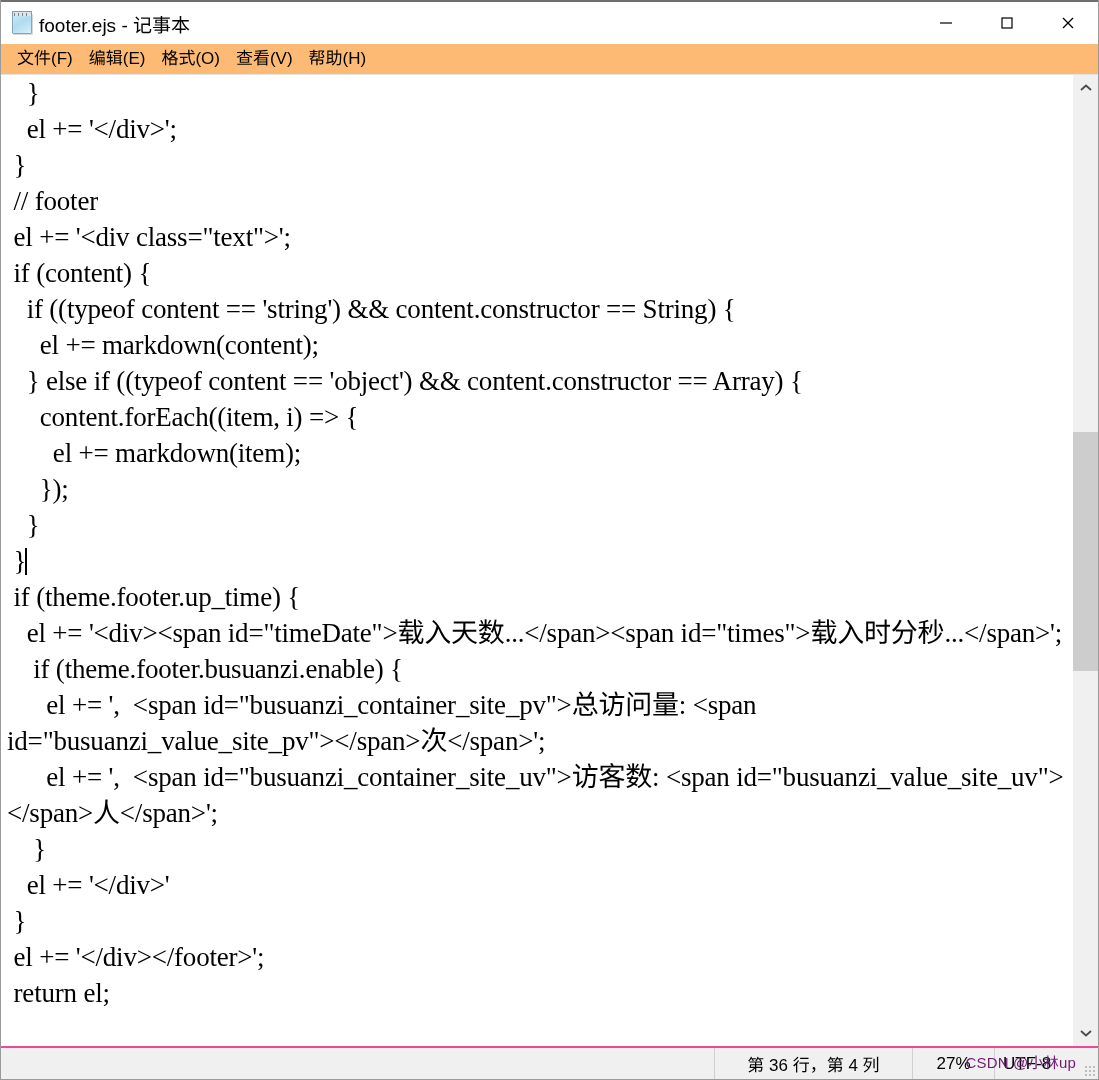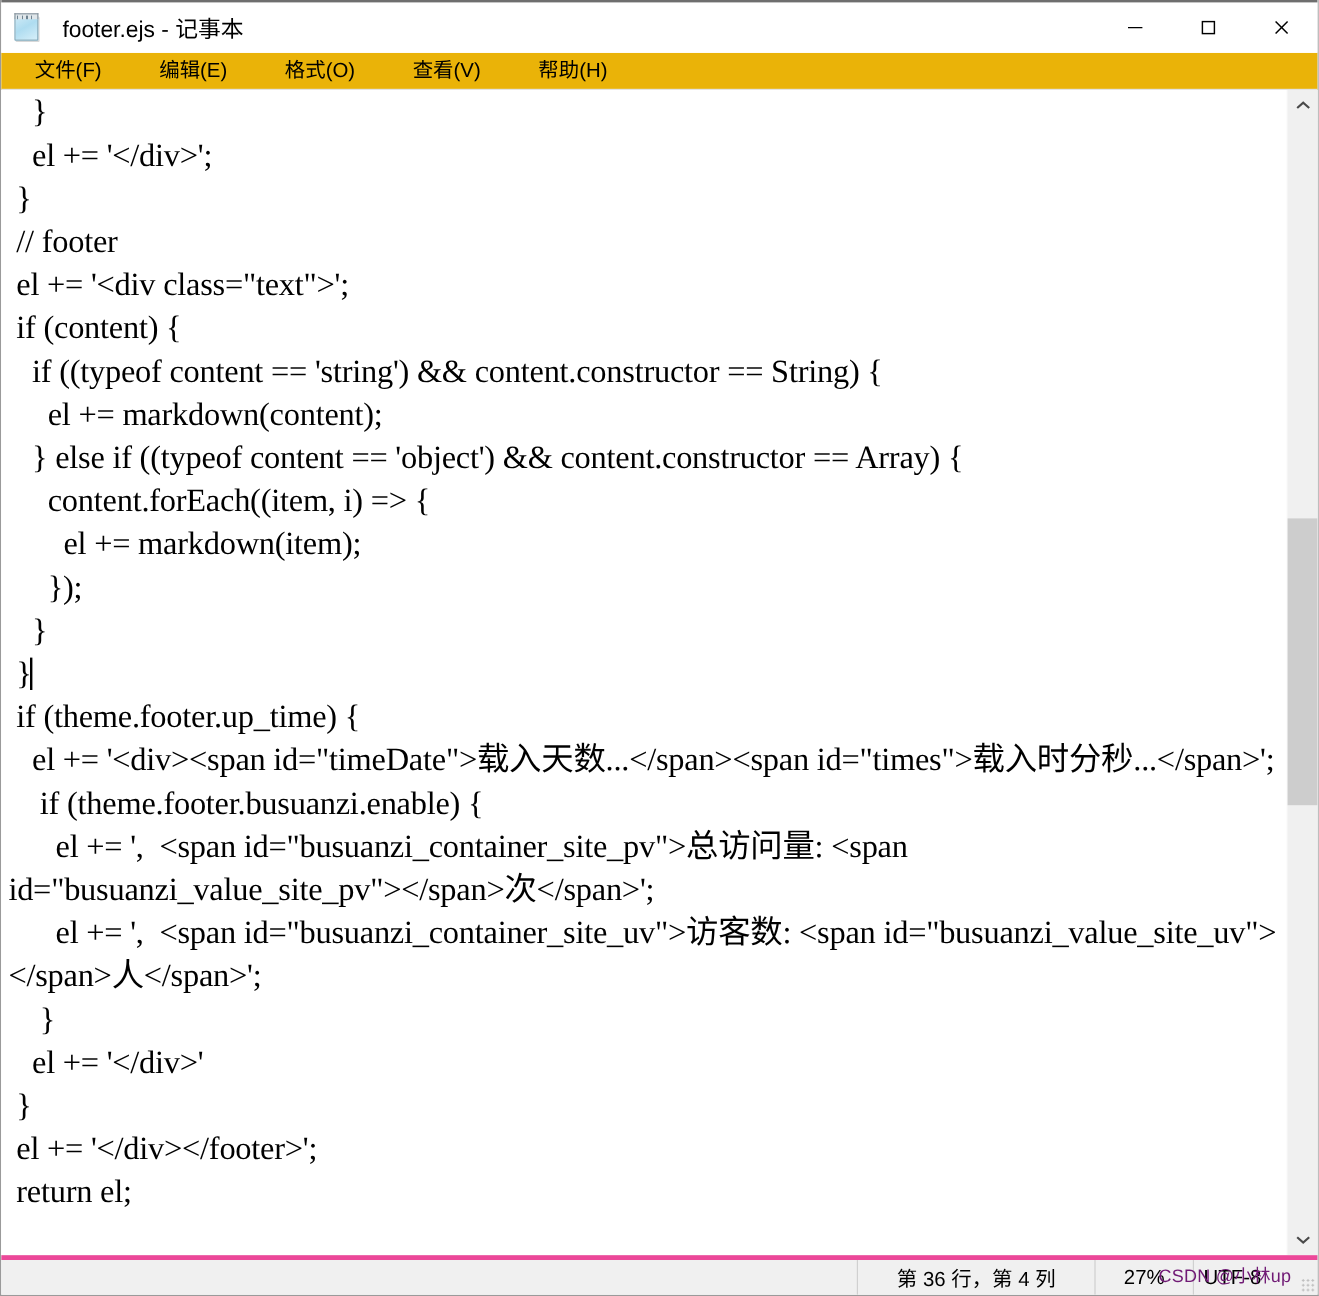--- a/index.html
+++ b/index.html
@@ -31,21 +31,21 @@
     flex: 0 0 44px;
     background: #ffffff;
     display: flex;
     align-items: center;
     border-top: 2px solid #6e6e6e;
   }
   #title-left {
     display: flex;
     align-items: center;
     padding-left: 9px;
-    gap: 16px;
+    gap: 3px;
     flex: 1 1 auto;
     min-width: 0;
     height: 100%;
   }
   .np-icon {
     width: 26px; height: 26px;
     position: relative;
     flex: 0 0 auto;
   }
   .np-icon .pad {
@@ -89,26 +89,25 @@
     border: none;
     cursor: default;
     padding: 0;
   }
   .ctlbtn svg { display: block; }
 
   
   #menubar {
     height: 31px;
     flex: 0 0 31px;
-    background: #eab308;
-    display: flex;
-    align-items: center;
-    padding-left: 20px;
+    background: #fdba74;
+    display: flex;
+    align-items: center;
+    padding-left: 8px;
     border-bottom: 1px solid #e3e3e3;
-    gap: 32px;
   }
   .menu-item {
     font-size: 17px;
     color: #000000;
     padding: 2px 8px 3px 8px;
     white-space: nowrap;
     cursor: default;
     line-height: 1;
   }
 
@@ -180,21 +179,21 @@
     position: absolute;
     left: 0; right: 0;
     background: #cdcdcd;
   }
 
   
   #statusbar {
     flex: 0 0 33px;
     height: 33px;
     background: #f0f0f0;
-    border-top: 4px solid #ec4899;
+    border-top: 2px solid #ec4899;
     display: flex;
     align-items: stretch;
     position: relative;
     font-size: 17px;
     color: #000000;
   }
   #status-spacer { flex: 1 1 auto; }
   .status-cell {
     display: flex;
     align-items: center;

